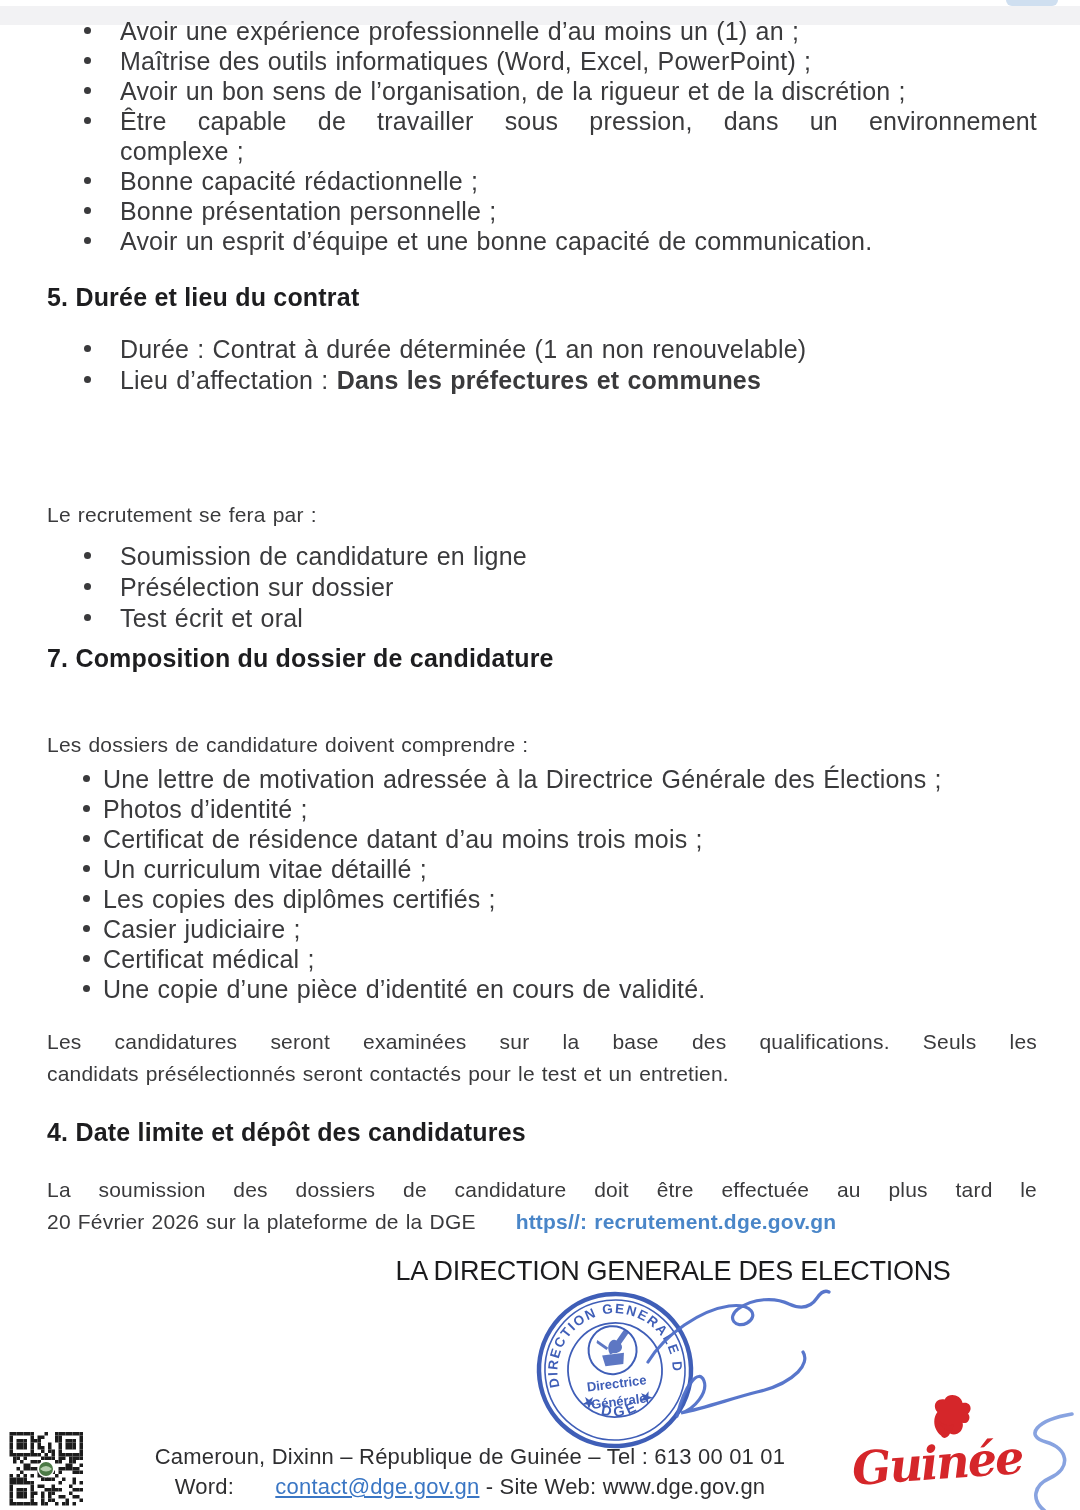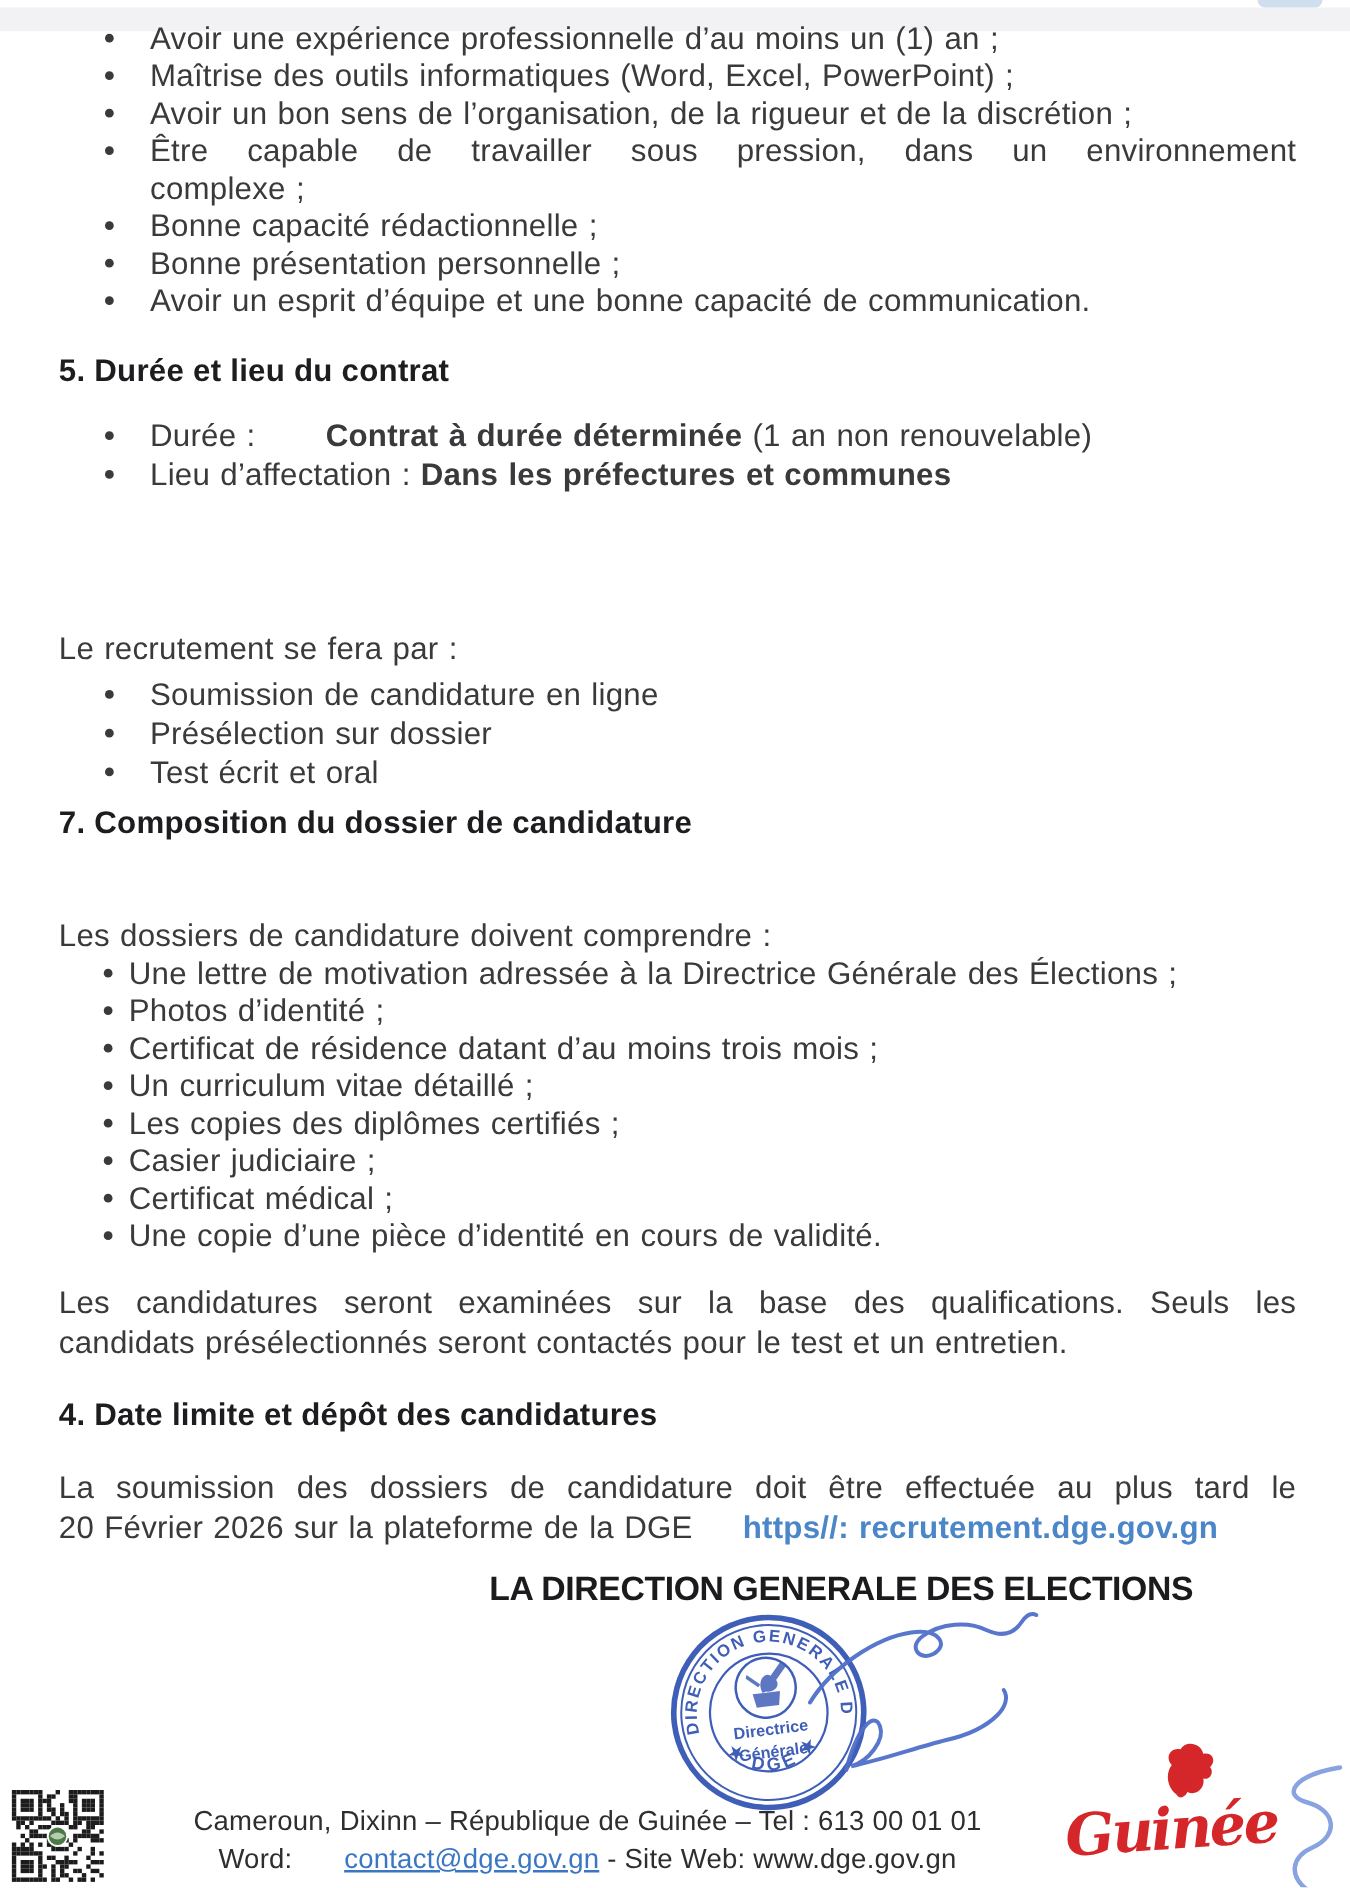--- a/index.html
+++ b/index.html
@@ -10,32 +10,32 @@
     --stamp-blue:#2b4db0;
     --sig-blue:#4f6fc8;
     --link-blue:#4a86c8;
     --email-blue:#3a76c4;
     --logo-red:#d5262a;
   }
   .page{position:relative;width:1080px;height:1510px;overflow:hidden;background:#ffffff;}
   .scan-bar{position:absolute;top:6px;left:0;width:1080px;height:19px;background:#f2f2f4;}
   .corner-chip{position:absolute;top:0;right:22px;width:52px;height:6px;background:#cfdff0;border-radius:0 0 10px 10px;}
   .sec{position:absolute;left:47px;width:990px;margin:0;font-size:25px;font-weight:bold;color:#1d1d1f;letter-spacing:.2px;}
-  .para{position:absolute;left:47px;width:990px;font-size:25px;line-height:32px;letter-spacing:.2px;word-spacing:1px;}
+  .para{position:absolute;left:47px;width:990px;font-size:21px;line-height:32px;letter-spacing:.2px;word-spacing:1px;}
 
   ul.list{position:absolute;left:47px;width:990px;box-sizing:border-box;list-style:none;margin:0;padding:0 0 0 73px;font-size:25px;letter-spacing:.2px;word-spacing:1px;}
   .list li{position:relative;line-height:30px;}
   .list li::before{content:"";position:absolute;left:-36px;top:11px;width:7px;height:7px;border-radius:50%;background:#3a3a3c;}
   ul.l5 li, ul.l6 li{line-height:31px;}
   ul.l7{padding-left:56px;}
   ul.l7 li::before{left:-20px;}
   .jl{text-align:justify;text-align-last:justify;}
 
   .org{position:absolute;left:47px;width:990px;box-sizing:border-box;padding-left:262px;text-align:center;
-       font-size:27px;font-weight:bold;color:#1b1b1d;letter-spacing:-.3px;}
+       font-size:27px;font-weight:normal;color:#1b1b1d;letter-spacing:-.3px;}
 
   .plink{color:var(--link-blue,#4a86c8);text-decoration:none;margin-left:40px;cursor:pointer;font-weight:bold;}
   .mail{color:var(--email-blue,#3a76c4);text-decoration:underline;cursor:pointer;margin-left:35px;}
 
   .seal{position:absolute;left:505px;top:1282px;width:380px;height:210px;}
   .seal .ring{fill:none;stroke:var(--stamp-blue,#2b4db0);}
   .seal text{fill:var(--stamp-blue,#2b4db0);font-family:"Liberation Sans",sans-serif;font-weight:bold;}
   .seal .emb{fill:var(--stamp-blue,#2b4db0);opacity:.85;}
   .sig path{fill:none;stroke:var(--sig-blue,#4f6fc8);stroke-width:3.2;stroke-linecap:round;opacity:.95;}
 
@@ -69,21 +69,21 @@
         <div class="jl">Être capable de travailler sous pression, dans un environnement</div>
         <div>complexe ;</div>
       </li>
       <li>Bonne capacité rédactionnelle ;</li>
       <li>Bonne présentation personnelle ;</li>
       <li>Avoir un esprit d’équipe et une bonne capacité de communication.</li>
     </ul>
 
   <h2 class="sec" style="top:283px">5. Durée et lieu du contrat</h2>
   <ul class="list l5" id="list-s5" style="top:334px">
-      <li><span>Durée : </span><span style="font-weight: bold; margin-left: 48px;">Contrat à durée déterminée</span><span> (1 an non renouvelable)</span></li>
+      <li><span>Durée : </span><span style="font-weight: normal;">Contrat à durée déterminée</span><span> (1 an non renouvelable)</span></li>
       <li><span>Lieu d’affectation : </span><span style="font-weight: bold;">Dans les préfectures et communes</span></li>
     </ul>
 
   <p class="para" style="top:478px">Le recrutement se fera par :</p>
   <ul class="list l6" id="list-s6" style="top:541px">
       <li>Soumission de candidature en ligne</li>
       <li>Présélection sur dossier</li>
       <li>Test écrit et oral</li>
     </ul>
 

